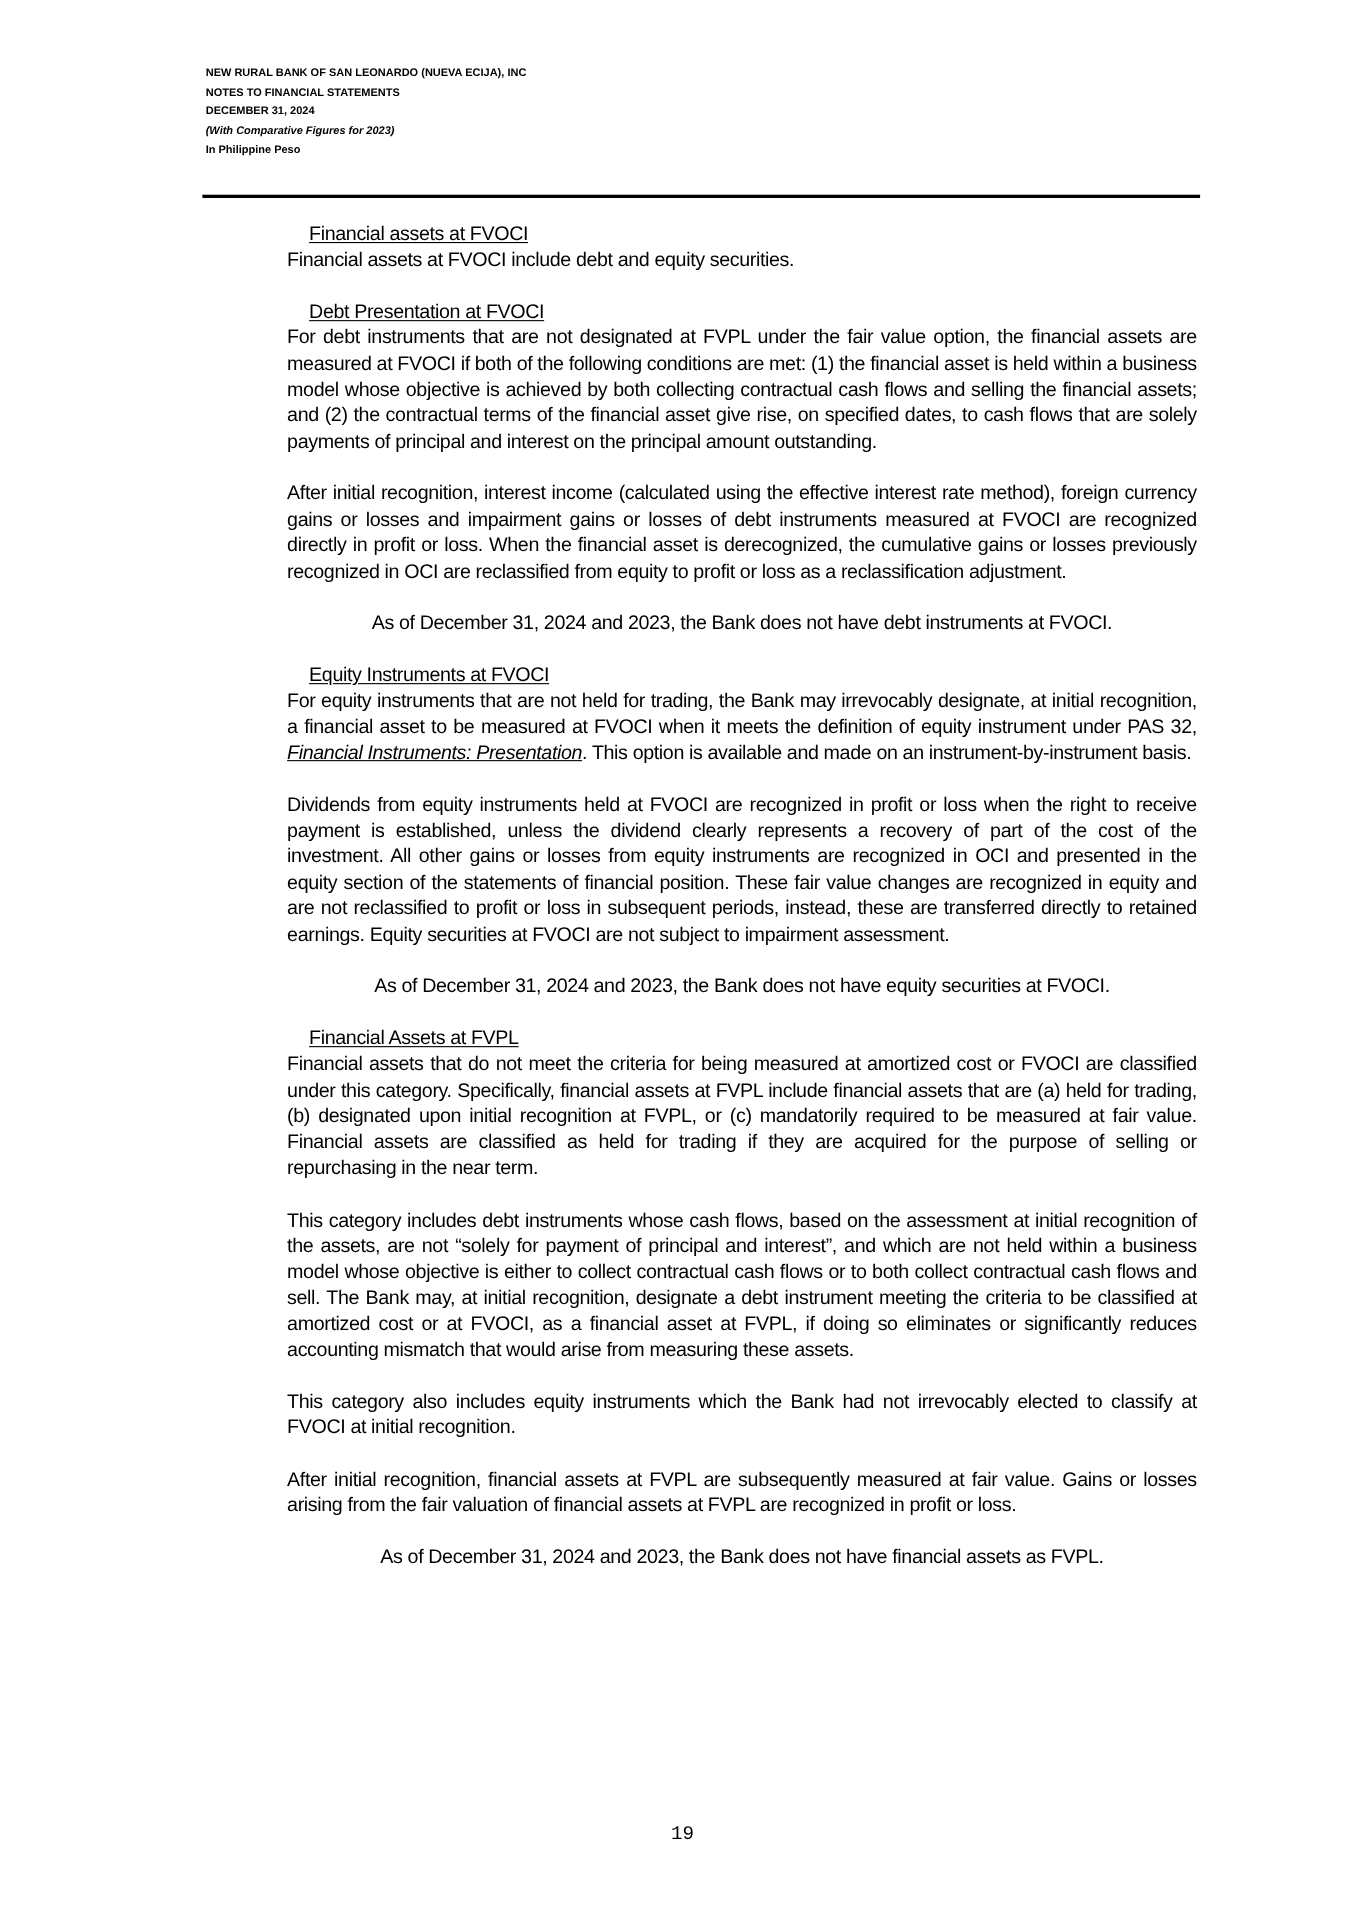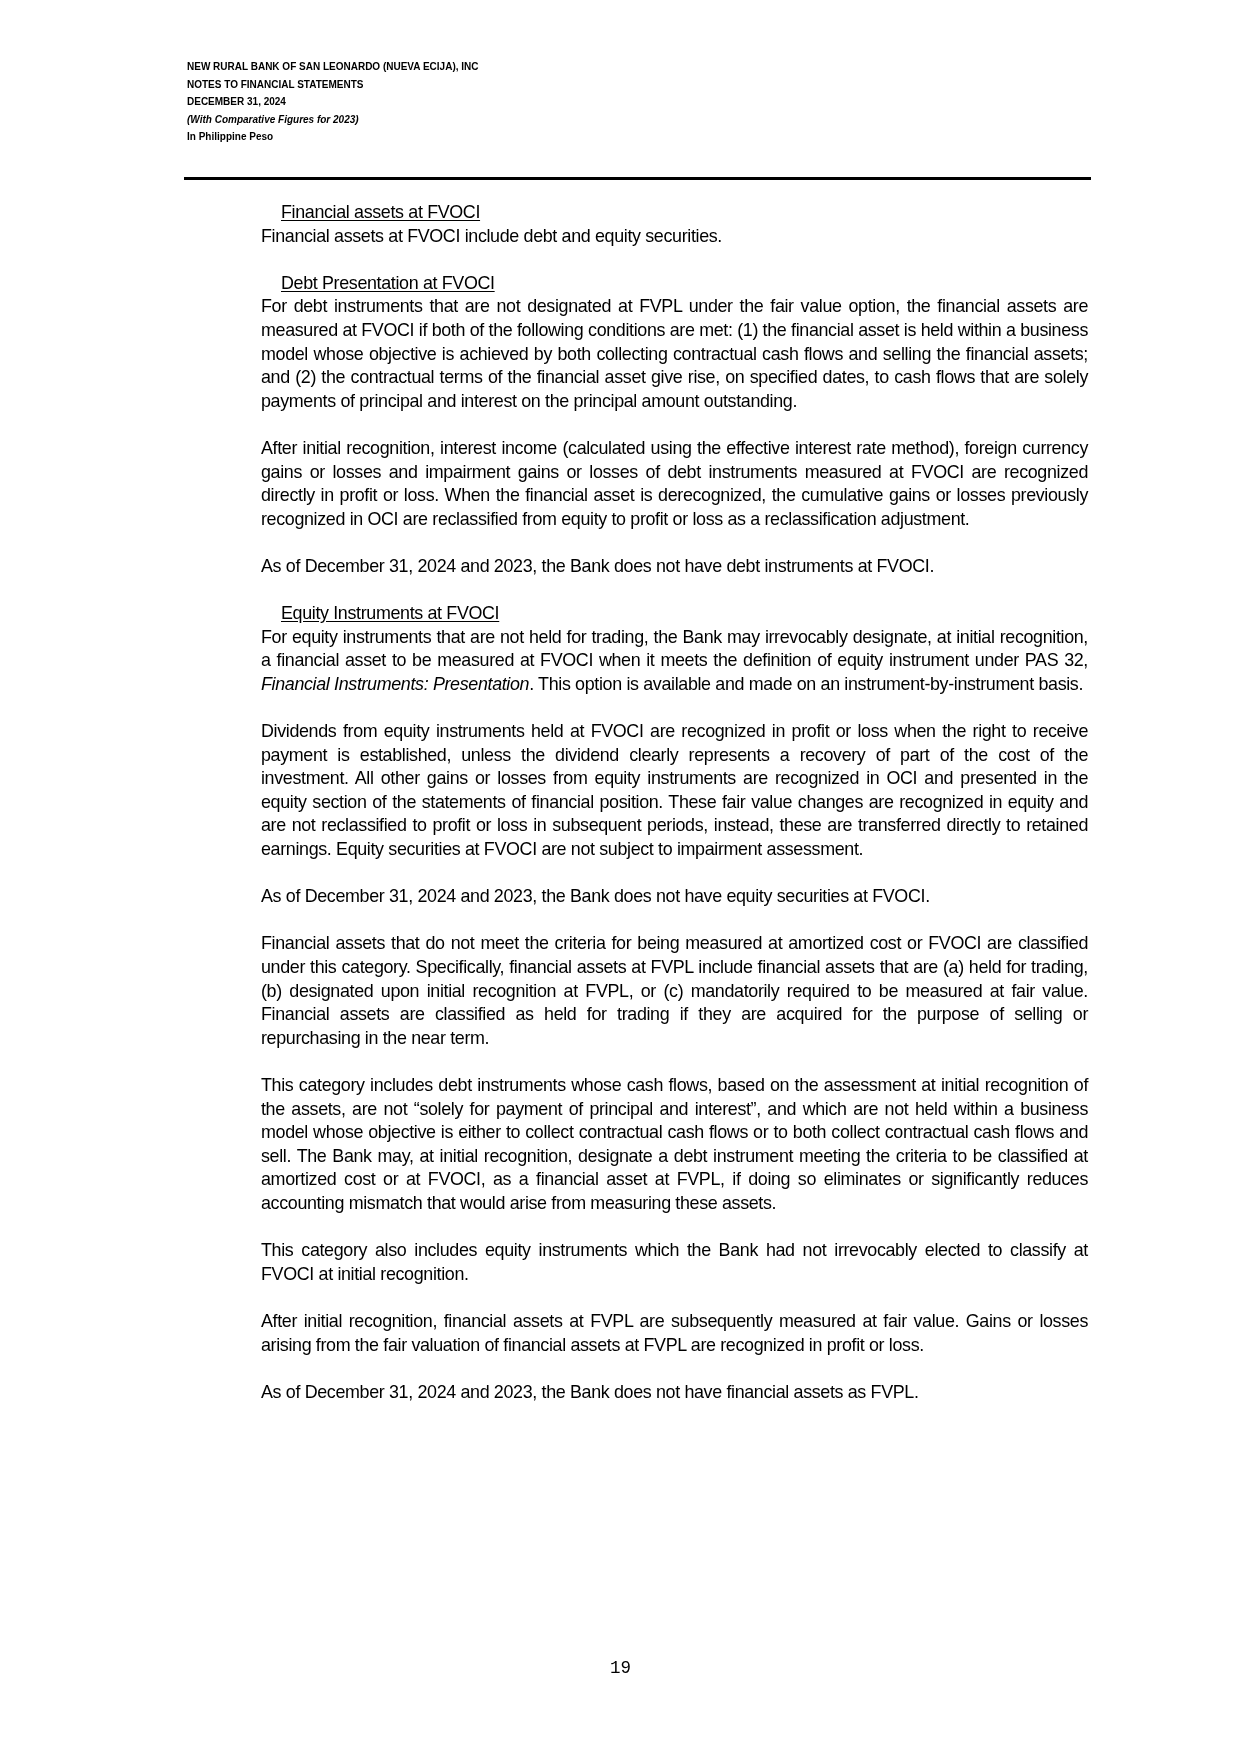--- a/index.html
+++ b/index.html
@@ -6,27 +6,27 @@
   body { width: 1241px; height: 1754px; position: relative; overflow: hidden;
          font-family: "Liberation Sans", sans-serif; color: #000; }
   .header { position: absolute; left: 187px; top: 58px; font-weight: bold;
             font-size: 10px; line-height: 17.6px; }
   .header .italic { font-style: italic; }
   .rule { position: absolute; left: 184px; top: 177px; width: 907px; height: 3px; background: #000; }
   .body { position: absolute; left: 261px; top: 201px; width: 827px;
           font-size: 17.9px; line-height: 23.6px; letter-spacing: -0.35px;
           font-stretch: condensed; }
   .body p { margin: 0 0 23.6px 0; text-align: justify; }
-  .body p.last { text-align: left; }
+  .body p.last { text-align: center; }
   .heading { text-decoration: underline; text-underline-offset: 2px; display: block; margin-left: 20px; }
   .para-block { margin: 0 0 23.6px 0; }
   .para-block p { margin: 0; }
   .page-num { position: absolute; left: 0; width: 1241px; top: 1658px; text-align: center;
               font-size: 17.5px; font-family: Liberation Mono, monospace; }
-  em { font-style: italic; }
+  em { font-style: italic; text-decoration: underline; }
 </style>
 </head>
 <body>
 
 <div class="header">
   <div>NEW RURAL BANK OF SAN LEONARDO (NUEVA ECIJA), INC</div>
   <div>NOTES TO FINANCIAL STATEMENTS</div>
   <div>DECEMBER 31, 2024</div>
   <div class="italic">(With Comparative Figures for 2023)</div>
   <div>In Philippine Peso</div>
@@ -49,20 +49,21 @@
   <p class="last">As of December 31, 2024 and 2023, the Bank does not have debt instruments at FVOCI.</p>
 
   <div class="para-block">
     <span class="heading">Equity Instruments at FVOCI</span>
     <p><span>For equity instruments that are not held for trading, the Bank may irrevocably designate, at initial recognition, a financial asset to be measured at FVOCI when it meets the definition of equity instrument under PAS 32, </span><em>Financial Instruments: Presentation</em><span>. This option is available and made on an instrument-by-instrument basis.</span></p>
   </div>
   <p>Dividends from equity instruments held at FVOCI are recognized in profit or loss when the right to receive payment is established, unless the dividend clearly represents a recovery of part of the cost of the investment. All other gains or losses from equity instruments are recognized in OCI and presented in the equity section of the statements of financial position. These fair value changes are recognized in equity and are not reclassified to profit or loss in subsequent periods, instead, these are transferred directly to retained earnings. Equity securities at FVOCI are not subject to impairment assessment.</p>
   <p class="last">As of December 31, 2024 and 2023, the Bank does not have equity securities at FVOCI.</p>
 
   <div class="para-block">
+    <span class="heading">Financial Assets at FVPL</span>
     <p>Financial assets that do not meet the criteria for being measured at amortized cost or FVOCI are classified under this category. Specifically, financial assets at FVPL include financial assets that are (a) held for trading, (b) designated upon initial recognition at FVPL, or (c) mandatorily required to be measured at fair value. Financial assets are classified as held for trading if they are acquired for the purpose of selling or repurchasing in the near term.</p>
   </div>
   <p>This category includes debt instruments whose cash flows, based on the assessment at initial recognition of the assets, are not “solely for payment of principal and interest”, and which are not held within a business model whose objective is either to collect contractual cash flows or to both collect contractual cash flows and sell.  The Bank may, at initial recognition, designate a debt instrument meeting the criteria to be classified at amortized cost or at FVOCI, as a financial asset at FVPL, if doing so eliminates or significantly reduces accounting mismatch that would arise from measuring these assets.</p>
   <p>This category also includes equity instruments which the Bank had not irrevocably elected to classify at FVOCI at initial recognition.</p>
   <p>After initial recognition, financial assets at FVPL are subsequently measured at fair value. Gains or losses arising from the fair valuation of financial assets at FVPL are recognized in profit or loss.</p>
   <p class="last">As of December 31, 2024 and 2023, the Bank does not have financial assets as FVPL.</p>
 </div>
 
 <div class="page-num">19</div>
 

